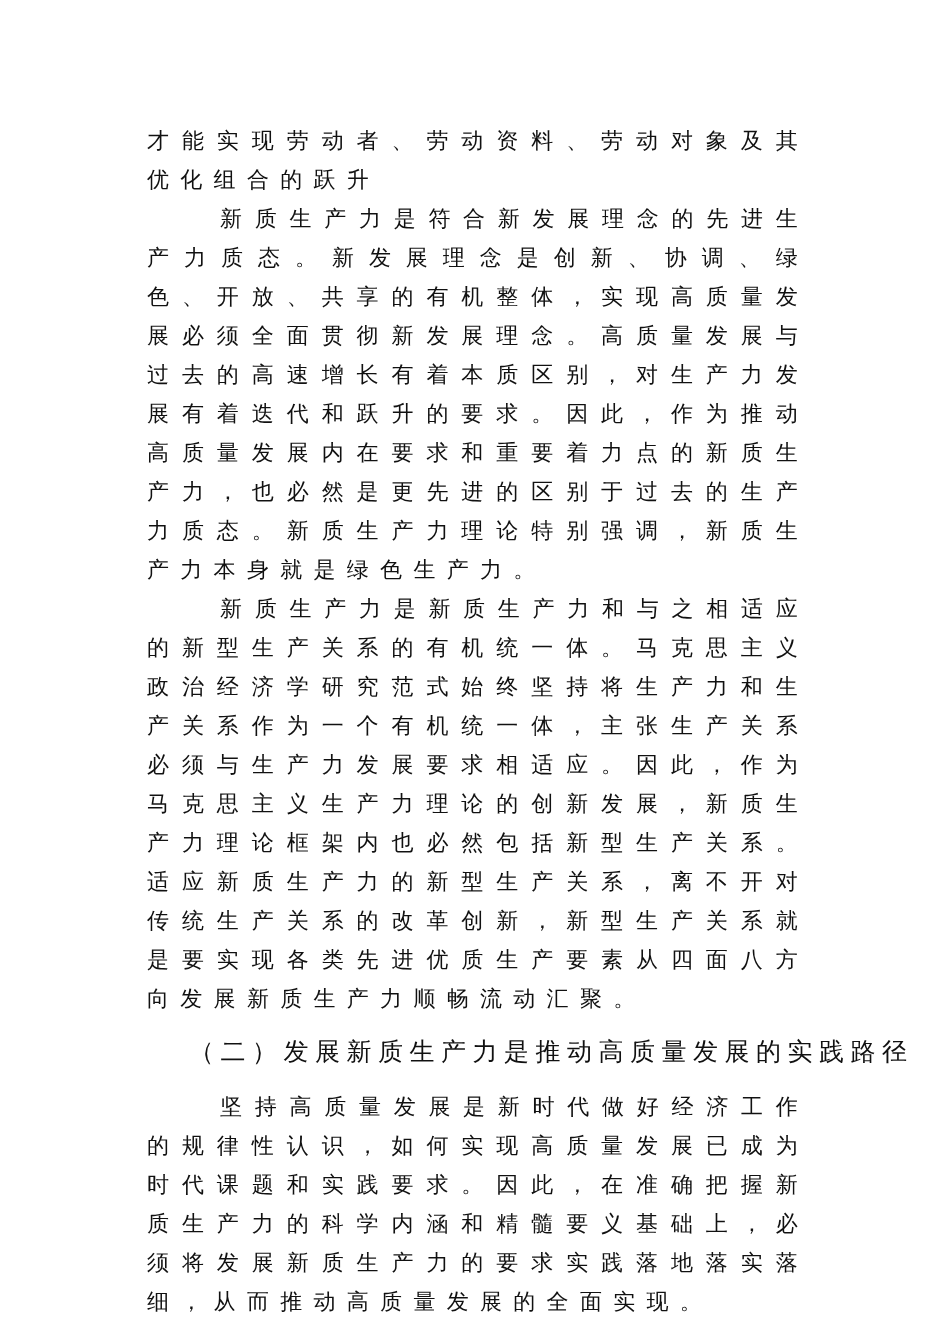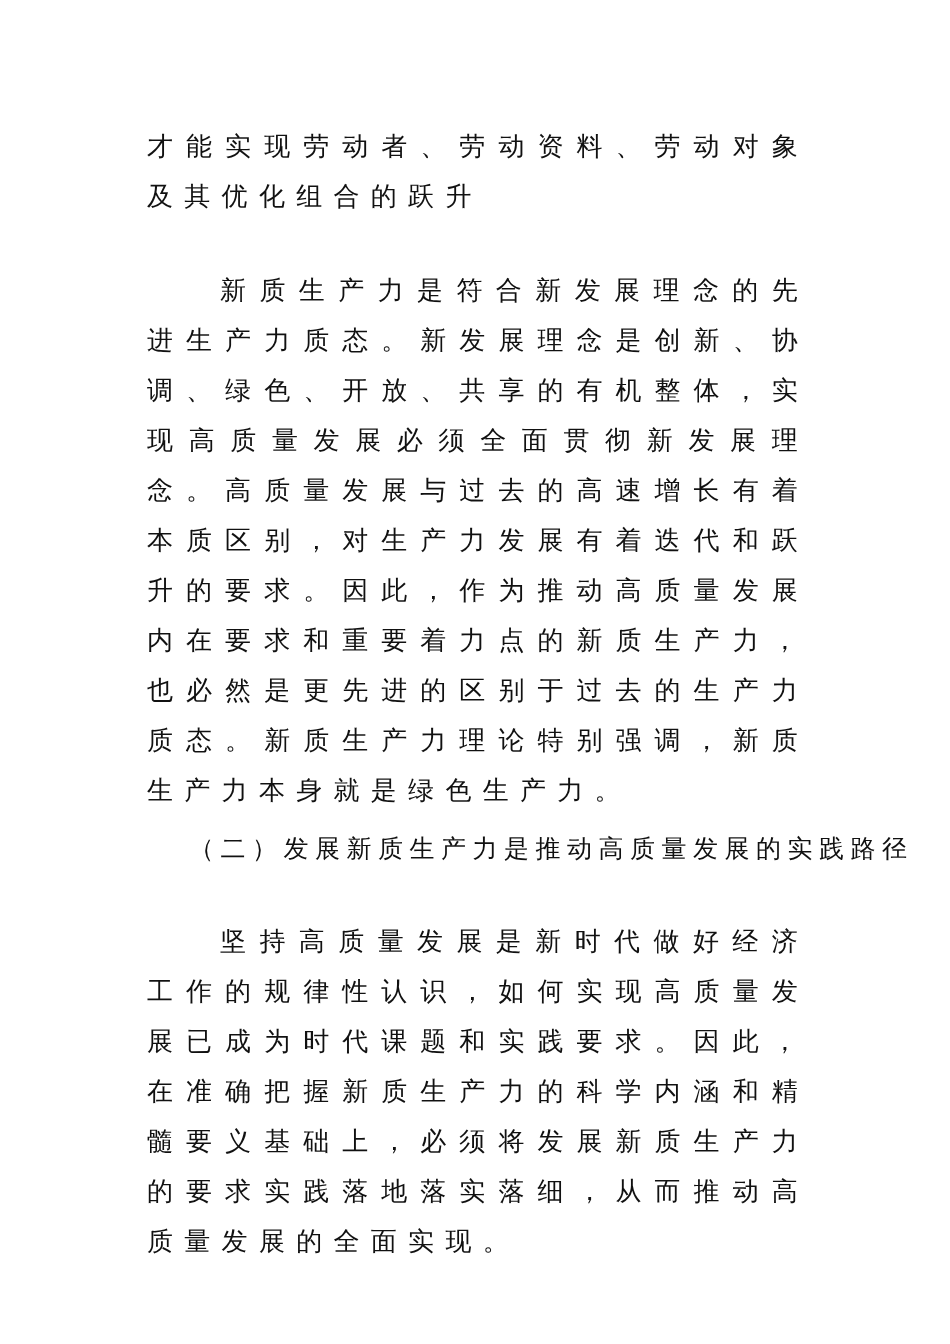--- a/index.html
+++ b/index.html
@@ -16,43 +16,43 @@
       color: #111111;
     }
     .page {
       position: absolute;
       left: 147px;
       top: 121px;
       width: 662px;
     }
     .para {
       margin: 0;
-      font-size: 26px;
-      line-height: 50px;
+      font-size: 22px;
+      line-height: 39px;
       letter-spacing: 11.3px;
       text-align: justify;
       text-align-last: left;
       word-break: break-all;
     }
     .indent {
       text-indent: 73px;
-      margin-top: 44px;
     }
     .heading {
       margin: 12px;
       font-family: "DejaVu Serif", "Liberation Serif", serif;
       font-size: 25px;
       line-height: 44.8px;
       letter-spacing: 6.5px;
       padding-left: 30px;
       white-space: nowrap;
     }
   </style>
 </head>
 <body>
 
 <div class="page">
   <p class="para">才能实现劳动者、劳动资料、劳动对象及其优化组合的跃升</p>
   <p class="para indent">新质生产力是符合新发展理念的先进生产力质态。新发展理念是创新、协调、绿色、开放、共享的有机整体，实现高质量发展必须全面贯彻新发展理念。高质量发展与过去的高速增长有着本质区别，对生产力发展有着迭代和跃升的要求。因此，作为推动高质量发展内在要求和重要着力点的新质生产力，也必然是更先进的区别于过去的生产力质态。新质生产力理论特别强调，新质生产力本身就是绿色生产力。</p>
+  <p class="para indent">新质生产力是新质生产力和与之相适应的新型生产关系的有机统一体。马克思主义政治经济学研究范式始终坚持将生产力和生产关系作为一个有机统一体，主张生产关系必须与生产力发展要求相适应。因此，作为马克思主义生产力理论的创新发展，新质生产力理论框架内也必然包括新型生产关系。适应新质生产力的新型生产关系，离不开对传统生产关系的改革创新，新型生产关系就是要实现各类先进优质生产要素从四面八方向发展新质生产力顺畅流动汇聚。</p>
   <p class="heading">（二）发展新质生产力是推动高质量发展的实践路径</p>
   <p class="para indent">坚持高质量发展是新时代做好经济工作的规律性认识，如何实现高质量发展已成为时代课题和实践要求。因此，在准确把握新质生产力的科学内涵和精髓要义基础上，必须将发展新质生产力的要求实践落地落实落细，从而推动高质量发展的全面实现。</p>
 
 </div>
 
 </body></html>

